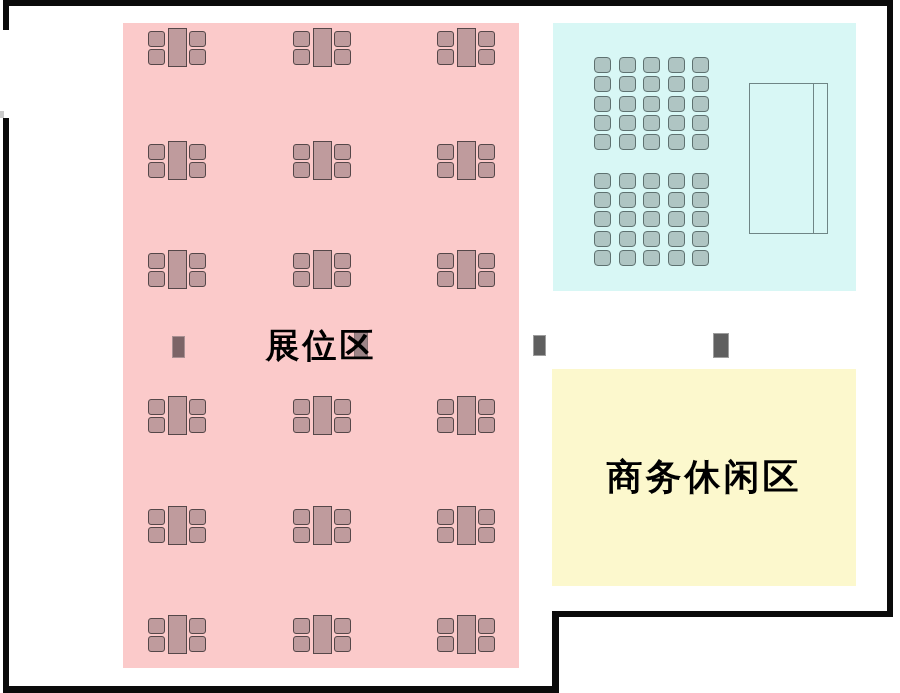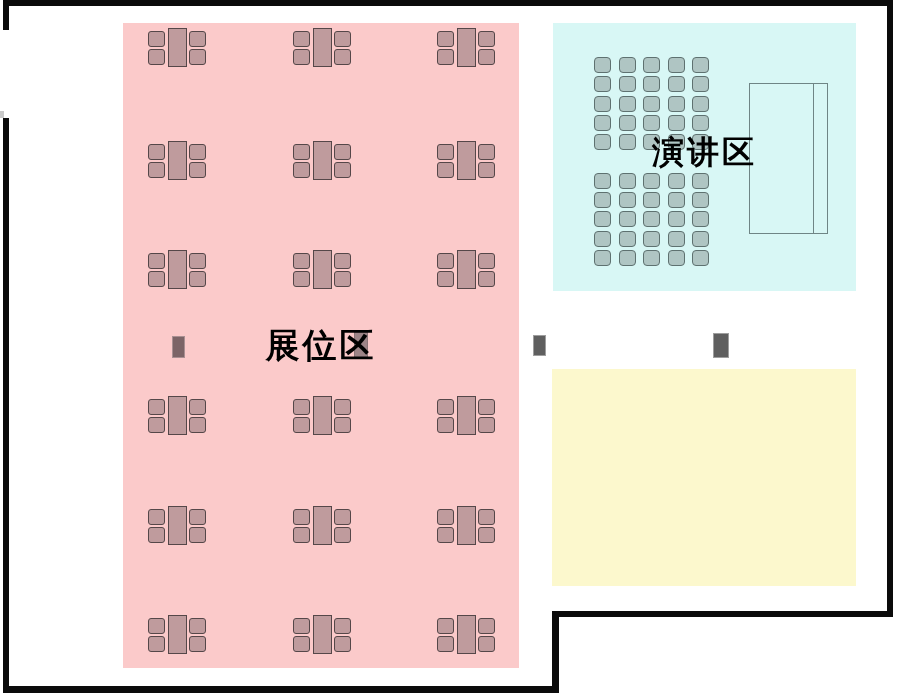--- a/index.html
+++ b/index.html
@@ -228,17 +228,17 @@
       <div class="wall" style="left: 3px; top: 686px; width: 556px; height: 7px; background: rgb(11, 11, 11);"></div>
       <div class="wall" style="left: 3px; top: 0px; width: 6px; height: 30px; background: rgb(11, 11, 11);"></div>
       <div class="wall" style="left: 3px; top: 118px; width: 6px; height: 575px; background: rgb(11, 11, 11);"></div>
       <div class="wall" style="left: 0px; top: 111px; width: 4px; height: 7px; background: rgb(201, 201, 201);"></div>
     </div>
 
   <div class="label-layer">
     <div class="area-label booth-label" id="booth-label-box" style="left: 123px; top: 23px; width: 396px; height: 645px;">
       <span>展位区</span>
     </div>
-    <div class="area-label speech-label" id="speech-label-box" style="left: 553px; top: 23px; width: 303px; height: 268px;">
-      <span>演讲区</span>
+    <div class="area-label lounge-label" id="lounge-label-box" style="left: 552px; top: 369px; width: 304px; height: 217px;">
+      <span>商务休闲区</span>
     </div>
   </div>
 </div>
 
 </body></html>

